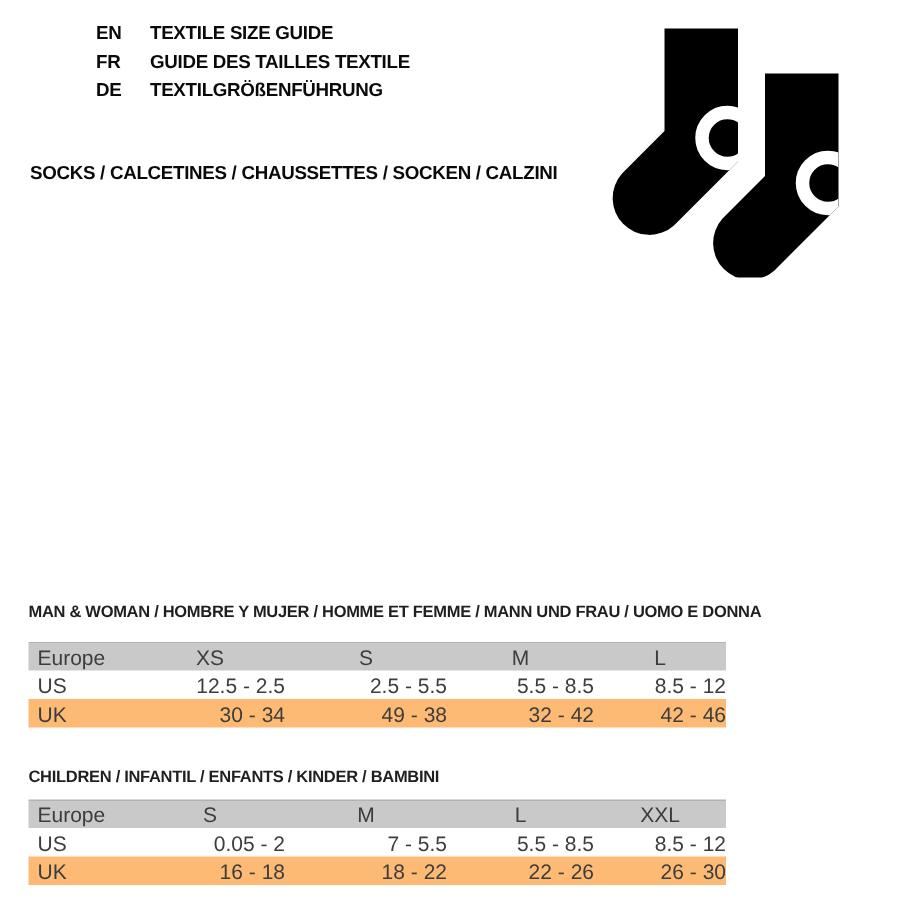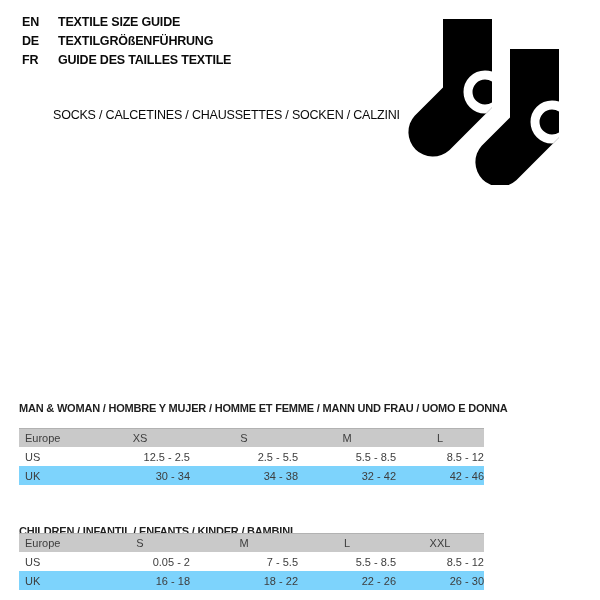--- a/index.html
+++ b/index.html
@@ -12,74 +12,74 @@
     overflow: hidden;
   }
 
   
   .lang-block {
     position: absolute; left: 22px; top: 13px;
     font-weight: bold; font-size: 12.5px; line-height: 19px;
     letter-spacing: -0.2px; color: #0a0a0a;
   }
   .lang-row { white-space: nowrap; }
-  .lang-code { display: inline-block; width: 36px; }
+  .lang-code { display: inline-block; width: 36px; margin-left: 42px; }
 
   .category-line {
     position: absolute; left: 20px; top: 108px;
-    font-weight: normal; font-size: 12.5px; letter-spacing: -0.2px;
-    color: #0a0a0a; white-space: nowrap; margin-left: 33px;
+    font-weight: bold; font-size: 12.5px; letter-spacing: -0.2px;
+    color: #0a0a0a; white-space: nowrap;
   }
 
   
   .socks-icon { position: absolute; left: 395px; top: 5px; width: 200px; height: 180px; }
 
   
   .table-title {
     position: absolute; left: 19px;
     font-weight: bold; font-size: 11px; line-height: 11px;
     letter-spacing: -0.2px; color: #1f1f1f; white-space: nowrap; text-align: right;
   }
   .title-1 { top: 403px; }
-  .title-2 { top: 513px; margin-top: 13px; }
+  .title-2 { top: 513px; }
 
   table.size-table {
     position: absolute; left: 19px;
     width: 465px; border-collapse: collapse; table-layout: fixed;
-    font-size: 11px; color: #3d3d3d;
+    font-size: 14px; color: #3d3d3d;
   }
   .table-1 { top: 428px; }
   .table-2 { top: 533px; }
 
   table.size-table th {
     background: #c9c9c9;
     height: 18px; font-weight: normal; 
     border-top: 1px solid #b2b2b2;
     padding: 0;
   }
   table.size-table td { height: 19px; text-align: right; padding: 0; }
   table.size-table th:first-child,
   table.size-table td:first-child { text-align: left; padding-left: 6px; }
-  table.size-table tr.alt { background: #7dd3fc; }
+  table.size-table tr.alt { background: #fdba74; }
 
   .c1 { width: 71px; } .c2 { width: 100px; } .c3 { width: 108px; }
   .c4 { width: 98px; } .c5 { width: 88px; }
 </style>
 </head>
 <body>
 
 <div class="lang-block">
   <div class="lang-row">
     <span class="lang-code">EN</span><span>TEXTILE SIZE GUIDE</span>
   </div>
   <div class="lang-row">
-    <span class="lang-code">DE</span><span>TEXTILGRÖßENFÜHRUNG</span>
+    <span class="lang-code">FR</span><span>GUIDE DES TAILLES TEXTILE</span>
   </div>
   <div class="lang-row">
-    <span class="lang-code">FR</span><span>GUIDE DES TAILLES TEXTILE</span>
+    <span class="lang-code">DE</span><span>TEXTILGRÖßENFÜHRUNG</span>
   </div>
 </div>
 
 <div class="category-line">SOCKS / CALCETINES / CHAUSSETTES / SOCKEN / CALZINI</div>
 
 <svg class="socks-icon" viewBox="0 0 200 180" xmlns="http://www.w3.org/2000/svg" aria-hidden="true">
   <defs>
     <clipPath id="sockclip">
       <path d="M48 14H97V102.6L54.3 145.3A24.5 24.5 0 0 1 19.7 110.7L48 82.4Z"></path>
     </clipPath>
@@ -116,21 +116,21 @@
     <tr>
       <td>US</td>
       <td>12.5 - 2.5</td>
       <td>2.5 - 5.5</td>
       <td>5.5 - 8.5</td>
       <td>8.5 - 12</td>
     </tr>
     <tr class="alt">
       <td>UK</td>
       <td>30 - 34</td>
-      <td>34 - 38</td>
+      <td>49 - 38</td>
       <td>32 - 42</td>
       <td>42 - 46</td>
     </tr>
   </tbody>
 </table>
 
 <div class="table-title title-2">CHILDREN / INFANTIL / ENFANTS / KINDER / BAMBINI</div>
 <table class="size-table table-2">
   <colgroup>
       <col class="c1">

